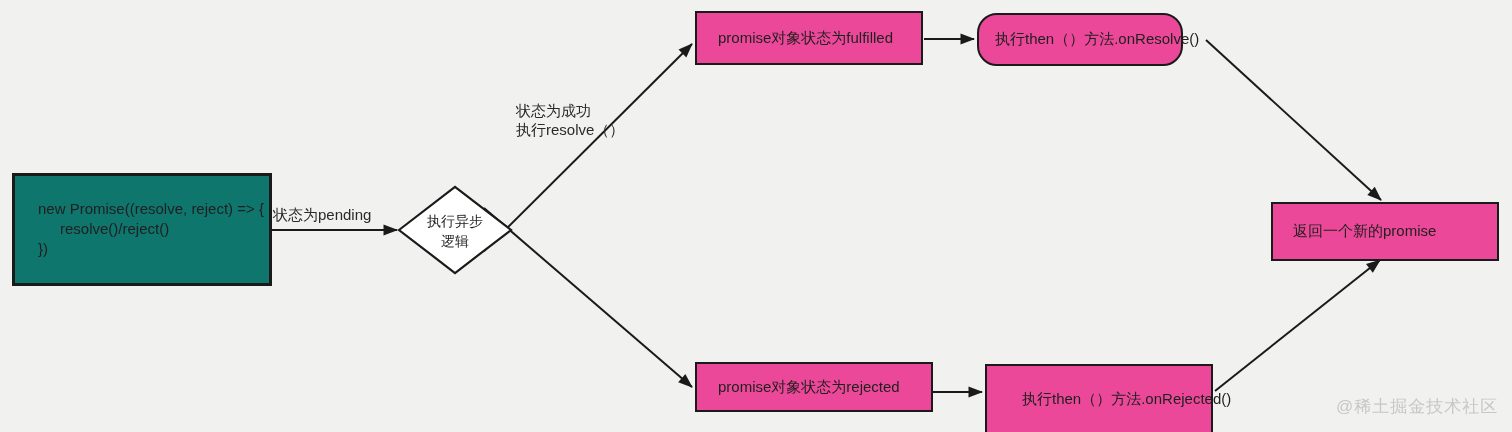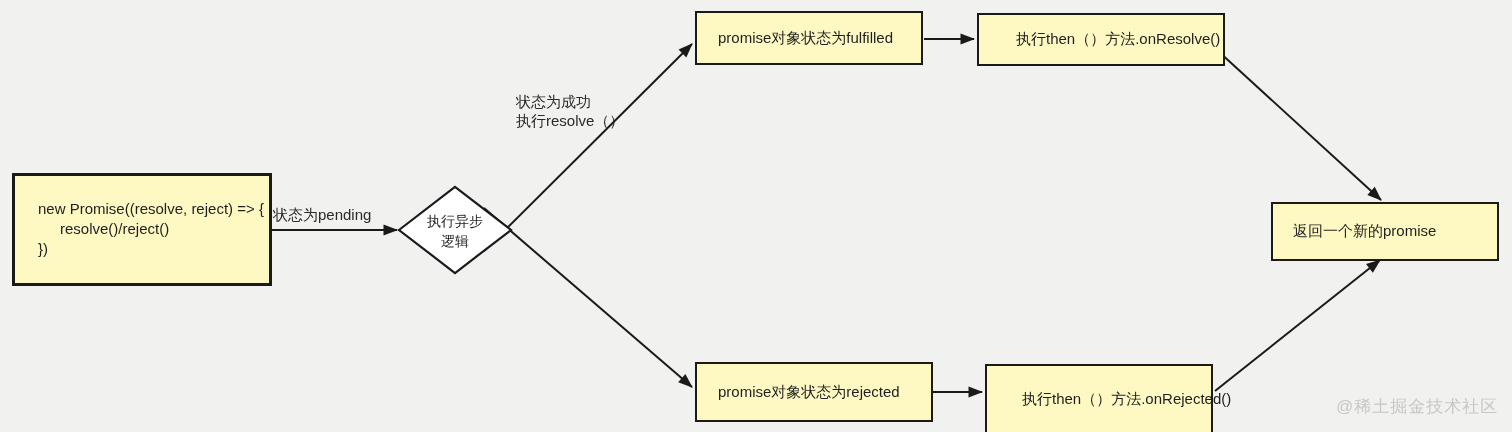--- a/index.html
+++ b/index.html
@@ -16,32 +16,32 @@
   }
   #edges {
     position: absolute;
     left: 0; top: 0;
     width: 1512px;
     height: 432px;
   }
   .node {
     position: absolute;
     box-sizing: border-box;
-    background: #fef9c3;
+    background: #ec4899;
     border: 2px solid #1a1a1a;
     display: flex;
     align-items: center;
     font-size: 15px;
     color: #1f1f1f;
     white-space: nowrap;
   }
   .code-box {
     position: absolute;
     box-sizing: border-box;
-    background: #fef9c3;
+    background: #0f766e;
     border: 3px solid #1a1a1a;
     font-size: 15px;
     color: #1f1f1f;
     line-height: 20px;
     padding: 23px 0 0 23px;
     white-space: nowrap;
   }
   .code-indent { padding-left: 22px; }
   .diamond-label {
     position: absolute;
@@ -97,41 +97,41 @@
 
   <div class="diamond-label" style="left:399px; top:211px; width:112px;">
     <div>执行异步</div>
     <div>逻辑</div>
   </div>
 
   <div class="node" style="left:695px; top:11px; width:228px; height:54px; padding-left:21px;">
     <span>promise对象状态为fulfilled</span>
   </div>
 
-  <div class="node" style="left:977px; top:13px; width:248px; height:53px; padding-left:37px;">
+  <div class="node" style="left:977px; top:13px; width:206px; height:53px; padding-left:16px;border-radius:20px;">
     <span>执行then（）方法.onResolve()</span>
   </div>
 
-  <div class="node" style="left:695px; top:362px; width:238px; height:60px; padding-left:21px;">
+  <div class="node" style="left:695px; top:362px; width:238px; height:50px; padding-left:21px;">
     <span>promise对象状态为rejected</span>
   </div>
 
   <div class="node" style="left:985px; top:364px; width:228px; height:71px; padding-left:35px;">
     <span>执行then（）方法.onRejected()</span>
   </div>
 
   <div class="node" style="left:1271px; top:202px; width:228px; height:59px; padding-left:20px;">
     <span>返回一个新的promise</span>
   </div>
 
   <div class="edge-label" style="left:273px; top:206px;">
     <span>状态为pending</span>
   </div>
 
-  <div class="edge-label edge-label-2line" style="left:516px; top:92px;">
+  <div class="edge-label edge-label-2line" style="left:516px; top:101px;">
     <div>状态为成功</div>
     <div>执行resolve（）</div>
   </div>
 
 
   <div class="watermark" style="left:1336px; top:395px;">
     <span>@稀土掘金技术社区</span>
   </div>
 
 </div>

